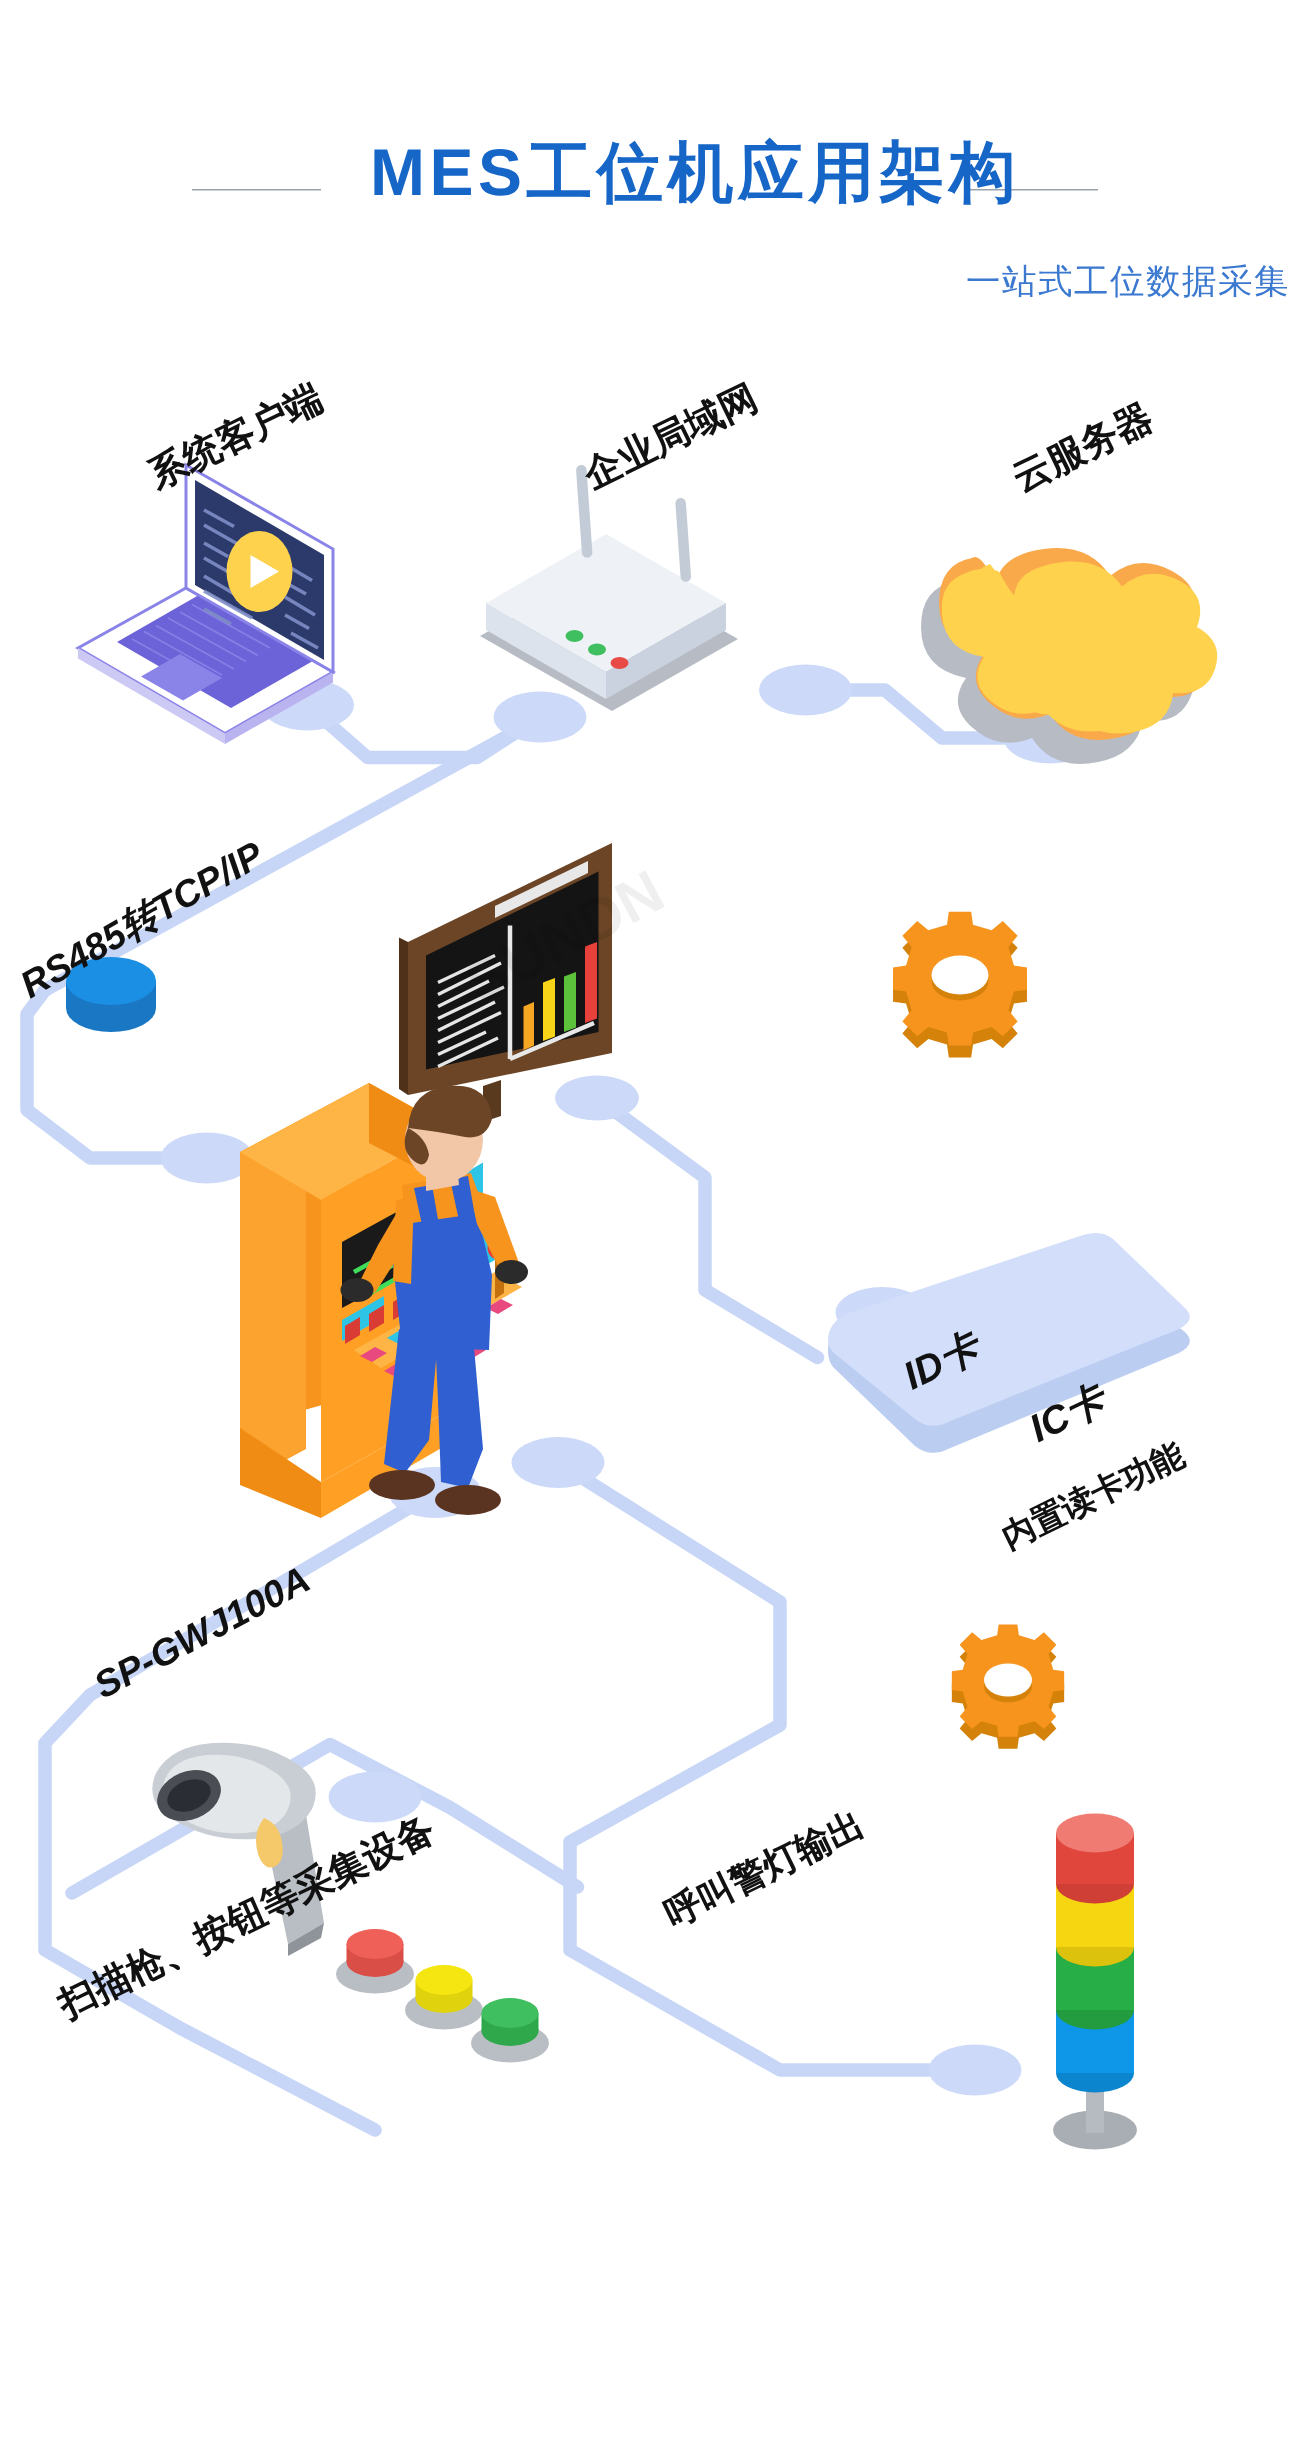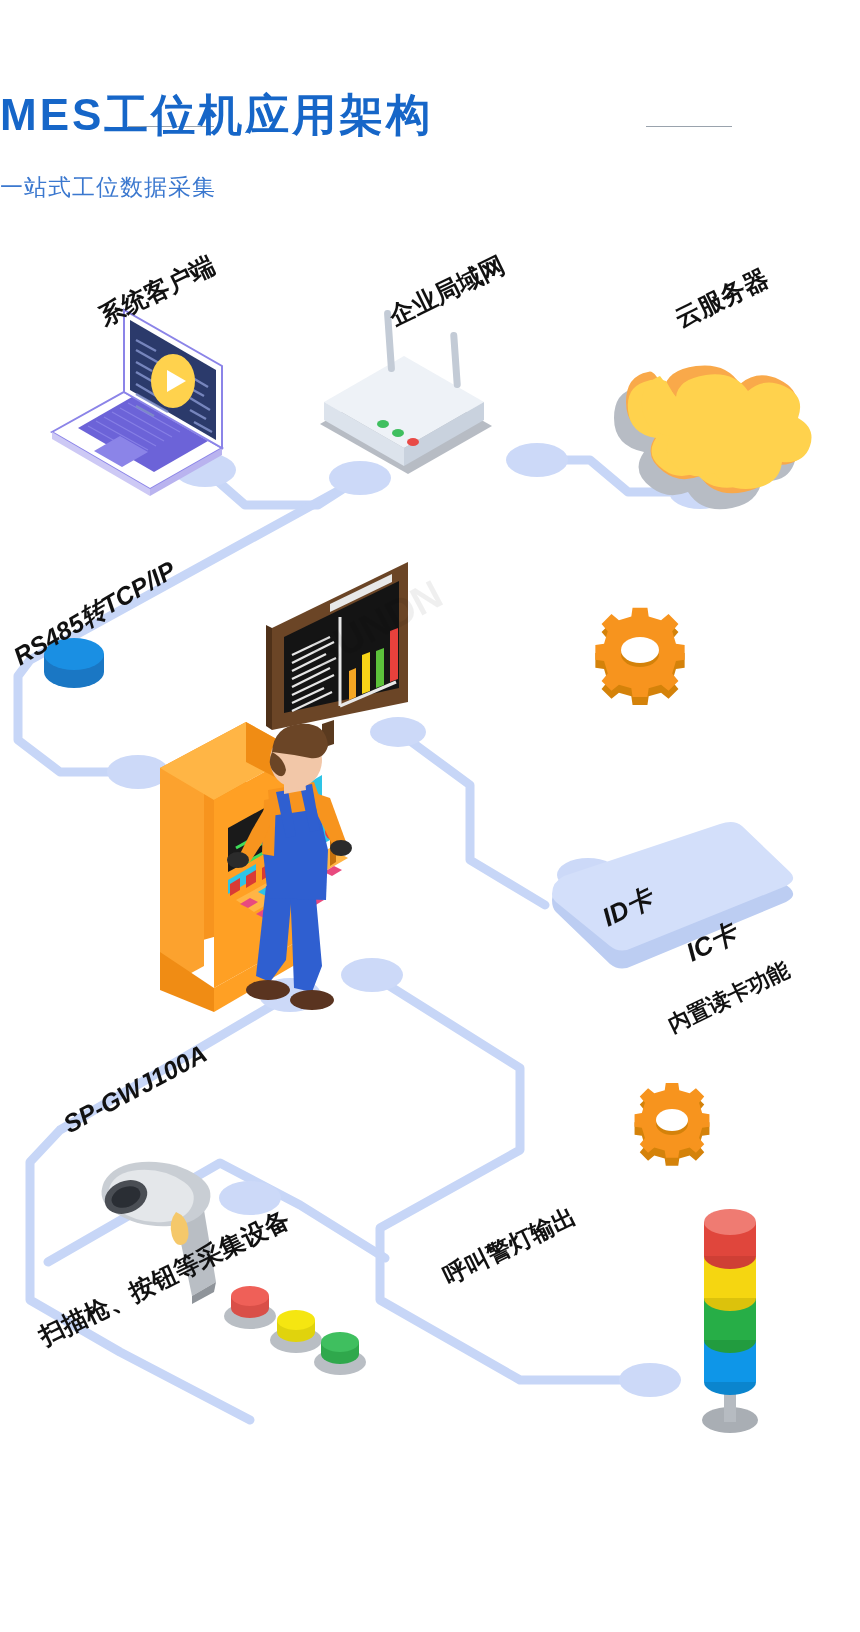--- a/index.html
+++ b/index.html
@@ -3,26 +3,26 @@
 <meta charset="utf-8">
 <title>MES</title>
 <style>
   html,body{margin:0;padding:0;background:#ffffff;}
   body{width:860px;height:1632px;position:relative;overflow:hidden;
        font-family:"Liberation Sans","DejaVu Sans",sans-serif;color:#1a1a1a;}
   #stage{position:absolute;left:0;top:0;width:860px;height:1632px;}
   svg.layer{position:absolute;left:0;top:0;width:860px;height:1632px;overflow:visible;}
   .txt{position:absolute;white-space:nowrap;font-weight:700;color:#111;}
   .hdr-wrap{position:absolute;left:0;top:0;width:860px;}
-  .title{position:absolute;top:86px;width:680px;text-align:left;
+  .title{position:absolute;top:86px;width:680px;text-align:right;
          font-size:44px;font-weight:700;color:#1666c8;letter-spacing:3px;}
   .rule-l,.rule-r{position:absolute;top:126px;height:1px;background:#9aa3ad;}
   .rule-l{left:128px;width:86px;}
   .rule-r{right:128px;width:86px;}
-  .subtitle{position:absolute;top:172px;width:860px;text-align:left;
+  .subtitle{position:absolute;top:172px;width:860px;text-align:right;
             font-size:23px;font-weight:400;color:#3b78cf;letter-spacing:1px;}
   .rot{transform-origin:left bottom;}
 </style>
 </head>
 <body>
 
 <div id="stage">
 
   <div class="hdr-wrap">
     <div class="rule-l"></div>

